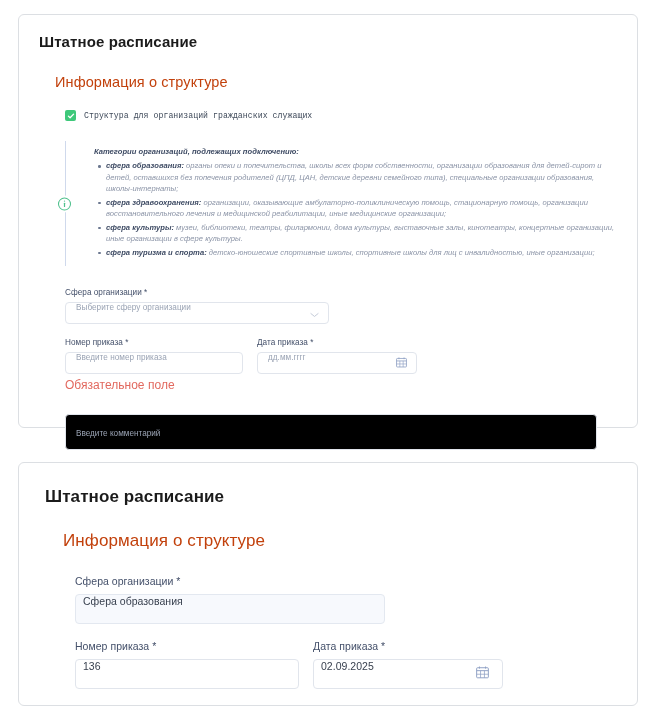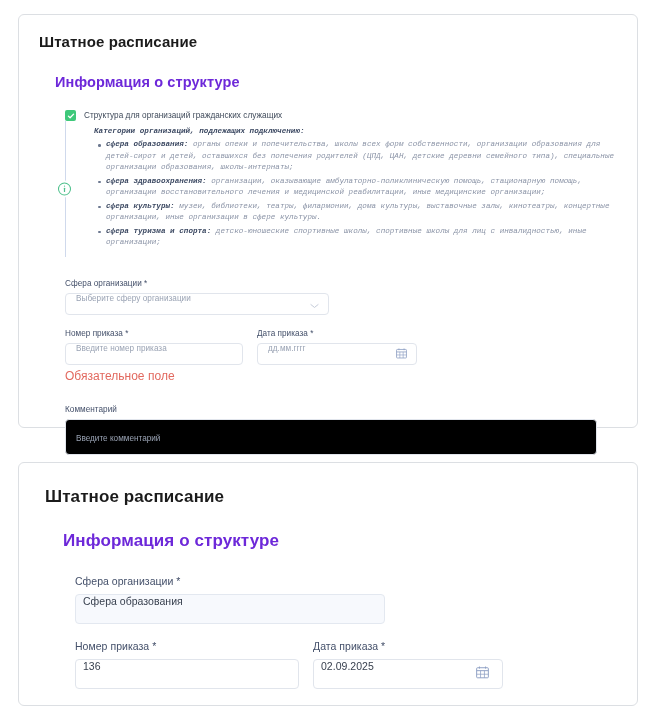--- a/index.html
+++ b/index.html
@@ -28,47 +28,46 @@
   .card-inner-bottom{padding:24px 26px 0 26px;}
 
   
   .page-title{
     font-size:15px;font-weight:700;color:#1b1b1b;
     letter-spacing:.1px;margin:0 0 0 0;
   }
   .page-title.big{font-size:17px;}
 
   .section-title{
-    font-size:14.5px;font-weight:700;color:#6d28d9;
+    font-size:14.5px;font-weight:400;color:#c2410c;
     margin:24px 0 0 16px;letter-spacing:.1px;
   }
   .section-title.big{font-size:17px;margin:24px 0 0 18px;}
 
   
   .check-row{
     display:flex;align-items:center;gap:8px;
     margin:20px 0 0 26px;
   }
   .cbox{
     width:11px;height:11px;border-radius:2px;
     background:#3ec87a;
     display:flex;align-items:center;justify-content:center;
     flex:0 0 auto;
   }
   .cbox svg{display:block;}
-  .check-label{font-size:8.2px;color:#3f4a5a;letter-spacing:.05px;}
+  .check-label{font-size:8.2px;color:#3f4a5a;letter-spacing:.05px;font-family:Liberation Mono, monospace;}
 
   
   .info-block{
     position:relative;
-    margin:0 0 0 26px;
+    margin:20px 0 0 26px;
     padding:6px 0 6px 28px;
     border-left:1.5px solid #cfd9ec;
     min-height:96px;
-    font-family:Liberation Mono, monospace;
   }
   .info-icon{
     position:absolute;left:-10px;top:50%;transform:translateY(-50%);
     width:17px;height:17px;border-radius:50%;
     background:#ffffff;
     display:flex;align-items:center;justify-content:center;
   }
   .info-icon svg{display:block;}
   .info-head{
     font-size:7.6px;font-style:italic;font-weight:700;
@@ -213,21 +212,20 @@
                   <line x1="0.6" y1="7.6" x2="11.4" y2="7.6" stroke="#8fa0c4" stroke-width="0.7"></line>
                   <line x1="3.2" y1="0.5" x2="3.2" y2="2.4" stroke="#8fa0c4" stroke-width="0.9"></line>
                   <line x1="8.8" y1="0.5" x2="8.8" y2="2.4" stroke="#8fa0c4" stroke-width="0.9"></line>
                 </svg>
               </span>
             </div>
           </div>
         </div>
 
         <div class="field" style="margin-top:8px;">
-          <label class="flabel">Комментарий</label>
           <div class="textarea">
             <span class="val">Введите комментарий</span>
           </div>
         </div>
 
       </div>
     </div>
   </section>
 
   <section class="card" id="card-bottom">

